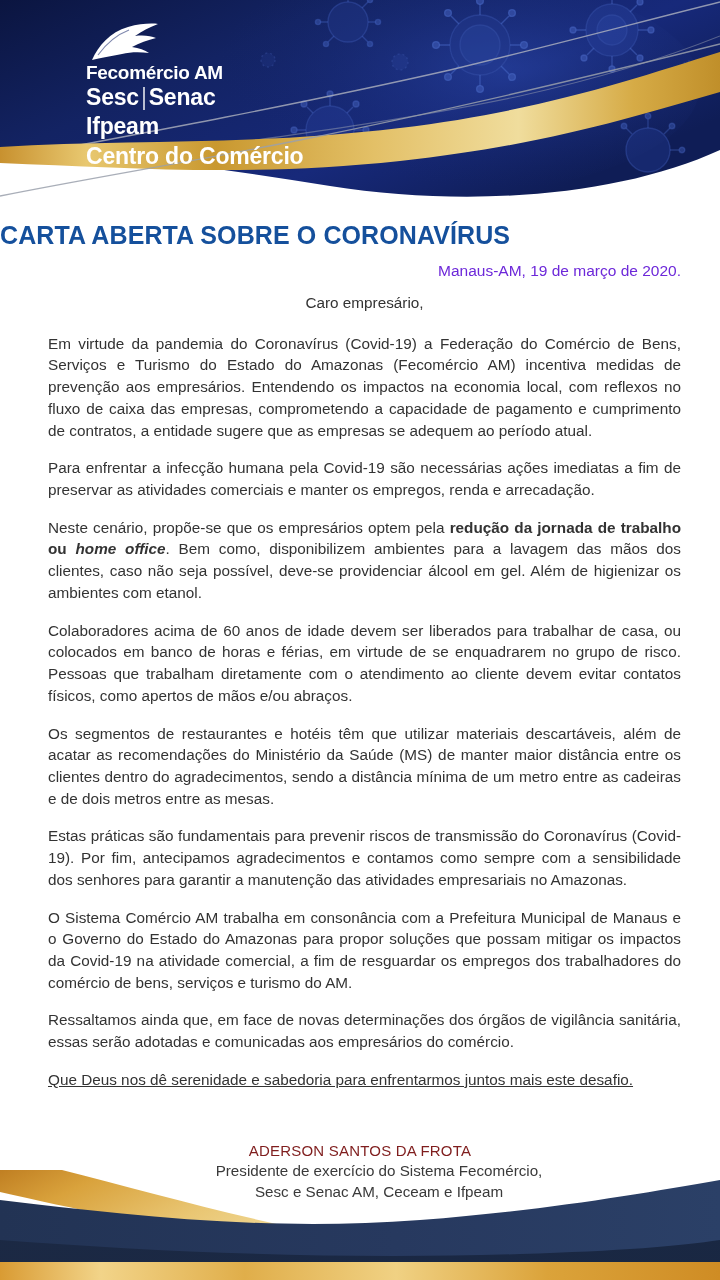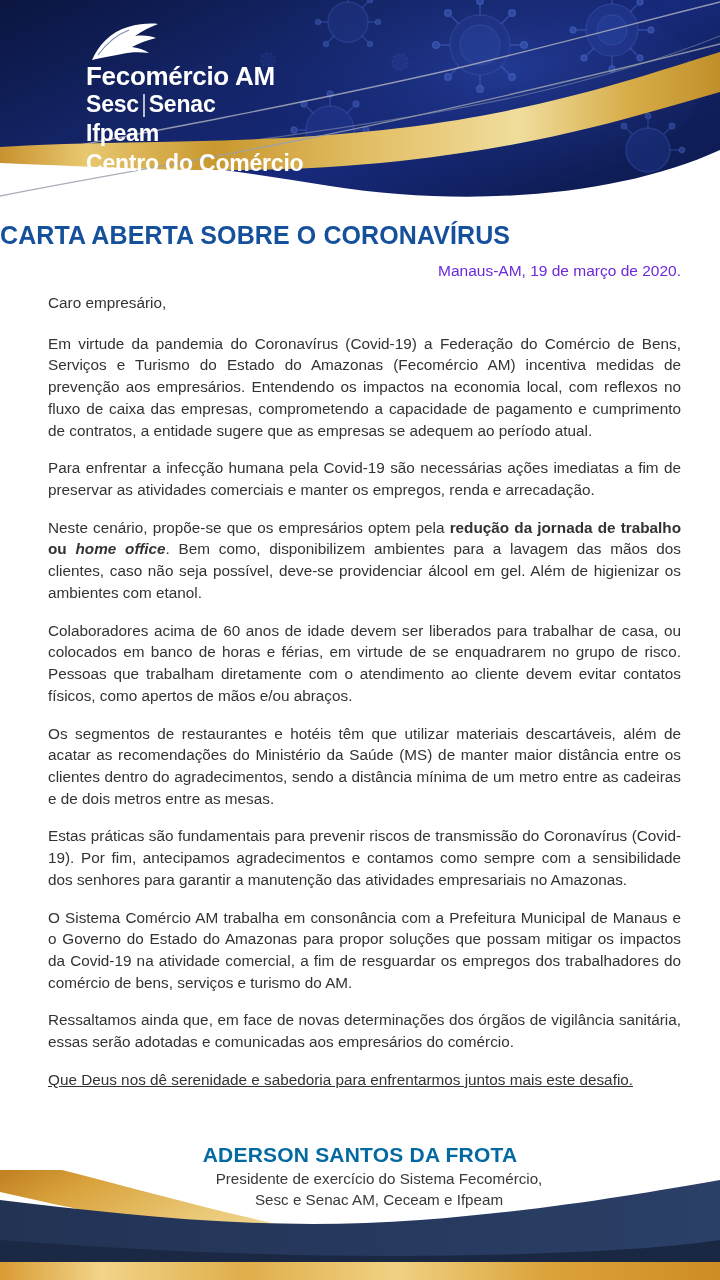--- a/index.html
+++ b/index.html
@@ -44,21 +44,21 @@
     color: #ffffff;
   }
   .logo-mark {
     width: 72px;
     height: 40px;
     display: block;
     margin-left: 2px;
     margin-bottom: 1px;
   }
   .logo-title {
-    font-size: 26px;
+    font-size: 19px;
     font-weight: bold;
     letter-spacing: -0.3px;
     line-height: 1.04;
     white-space: nowrap;
   }
   .logo-line {
     font-size: 23px;
     font-weight: bold;
     line-height: 1.28;
     letter-spacing: -0.2px;
@@ -102,40 +102,40 @@
   .para {
     margin: 0 0 16px 0;
     color: #333333;
     font-size: 15.3px;
     line-height: 1.42;
     text-align: justify;
     text-justify: inter-word;
   }
   .para:last-child { margin-bottom: 14px; text-decoration: underline; }
   .para.salutation {
-    text-align: left;
+    text-align: center;
     margin-bottom: 19px;
   }
   .para.closing { text-align: left; }
   .b { font-weight: bold; }
   .bi { font-weight: bold; font-style: italic; }
 
   
   .signature {
     position: absolute;
     top: 1141px;
     left: 0;
     width: 720px;
     text-align: center;
     z-index: 6;
   }
   .sig-name {
-    color: #0369a1;
-    font-size: 21px;
-    font-weight: bold;
+    color: #7f1d1d;
+    font-size: 15px;
+    font-weight: normal;
     letter-spacing: 0.2px;
     line-height: 1.35;
   }
   .sig-role {
     color: #3a3a3a;
     font-size: 15.2px;
     line-height: 1.35;
     margin-left: 38px;
   }
 

